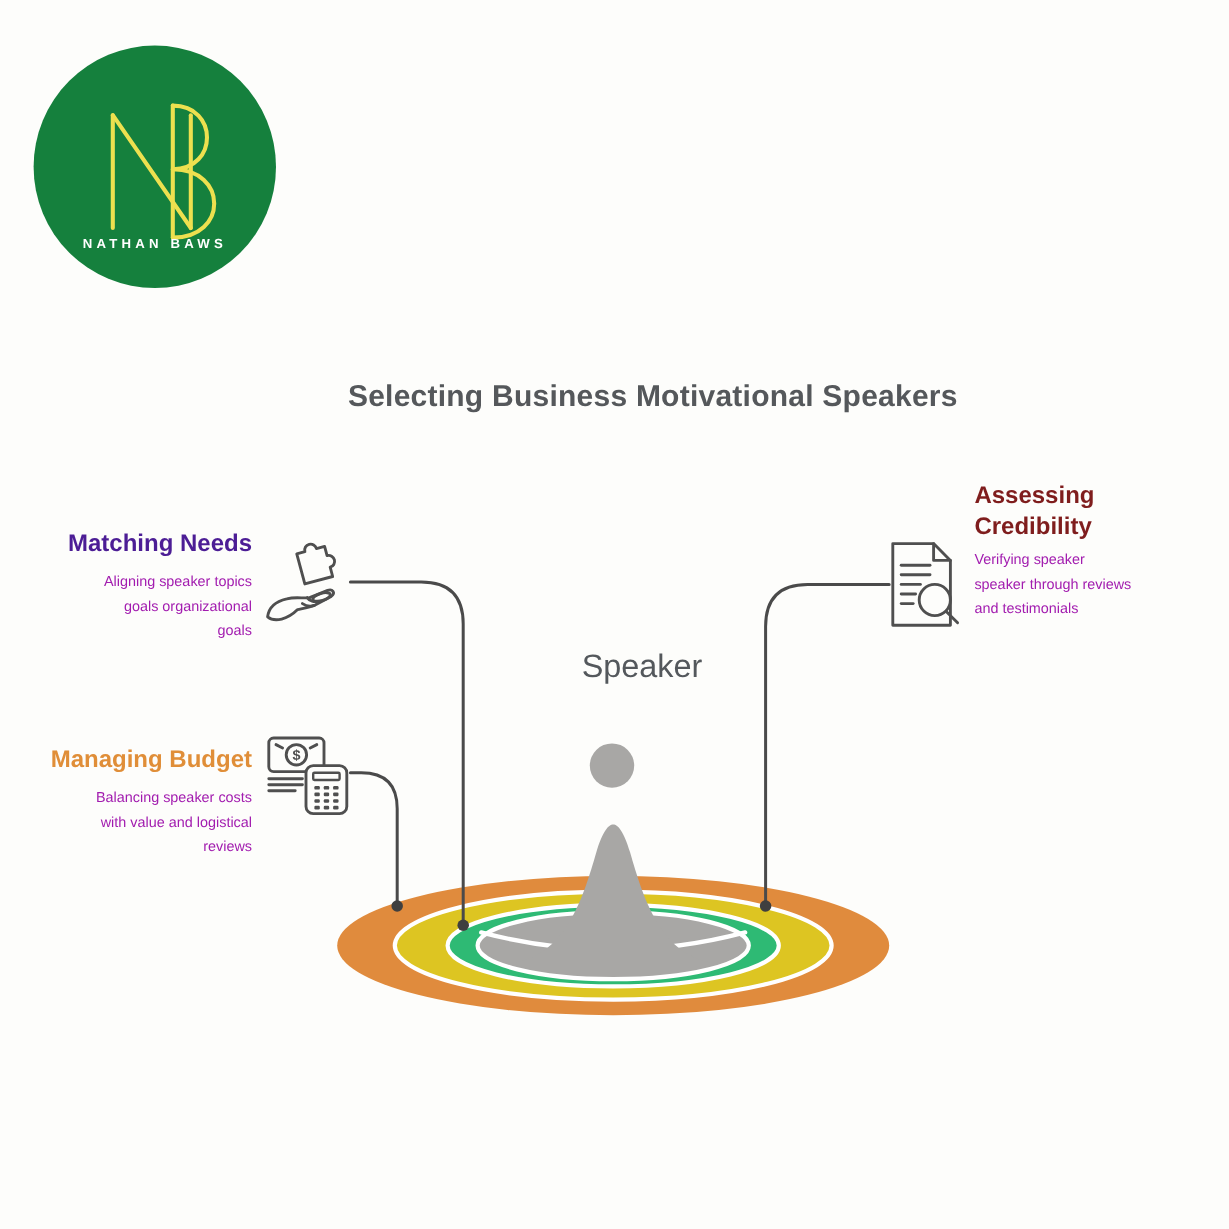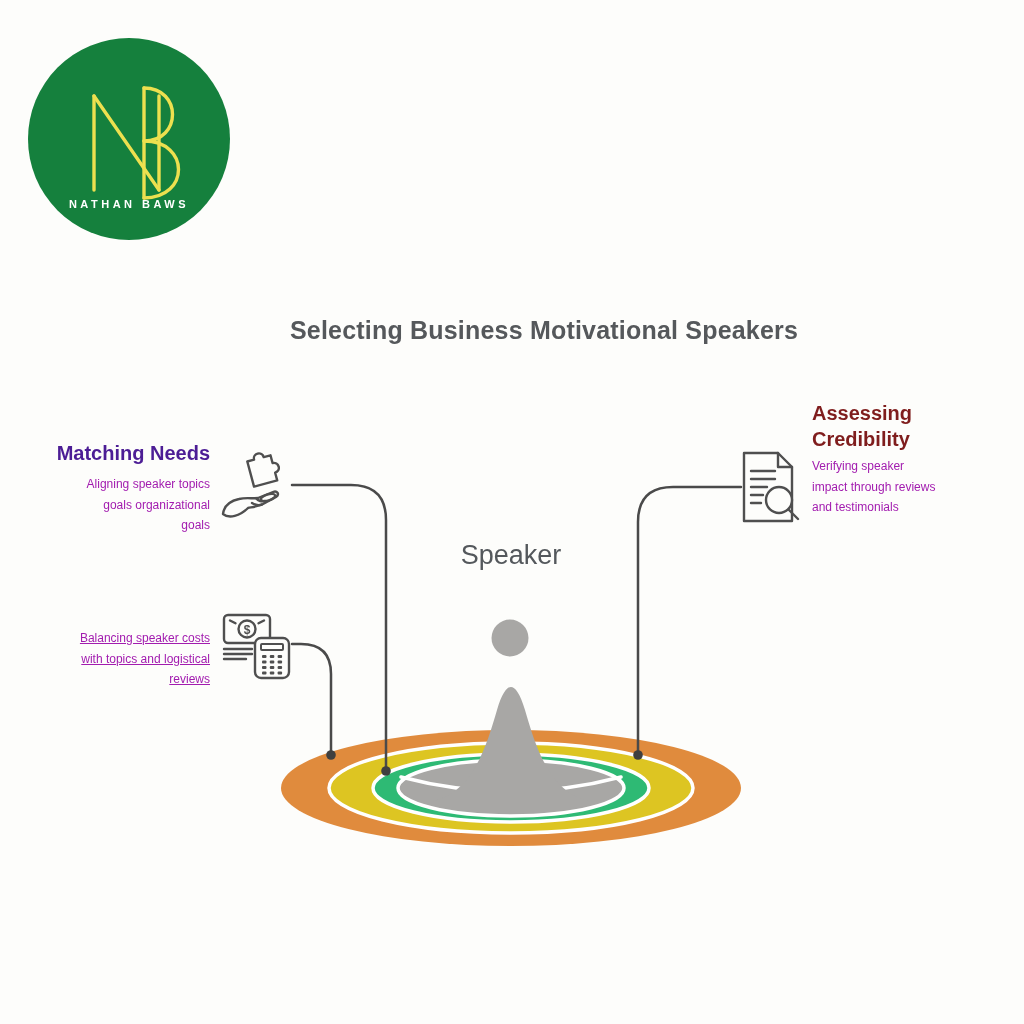--- a/index.html
+++ b/index.html
@@ -30,21 +30,21 @@
   .sec-heading{font-size:20px;font-weight:bold;line-height:26px;}
   .sec-desc{font-size:12px;color:#a21caf;line-height:20.5px;}
   .right-col{left:10px;width:200px;text-align:right;}
   .left-col{left:812px;width:176px;text-align:left;}
   .c-green{color:#4c1d95;}
   .c-orange{color:#e08e38;}
   .c-yellow{color:#7f1d1d;}
 
   
   .center-label{
-    left:411px;top:538px;width:200px;text-align:center;
+    left:435px;top:538px;width:200px;text-align:center;
     font-size:27px;color:#54585c;line-height:34px;
   }
 
   svg{display:block;}
   .icon-stroke{stroke:#4f4f4f;fill:none;stroke-width:2.4;stroke-linecap:round;stroke-linejoin:round;}
 </style>
 </head>
 <body>
 
 <div class="abs logo">
@@ -81,23 +81,24 @@
       </g>
       <path d="M 3 68 C 4 60 10 55 19 53 C 27 51 33 53 38 52 L 53 46 C 57 44.5 60 48 56 51 L 43 58 C 38 60.5 33 61 28 62 C 20 70 9 73 3 68 Z"></path>
       <ellipse cx="48" cy="51.5" rx="7.5" ry="3" transform="rotate(-17 48 51.5)"></ellipse>
       <path d="M 36 52 C 38 55 42 56 45 55"></path>
       <path d="M 32 57 C 35 59 39 59.5 42 58.5"></path>
     </g>
   </svg>
 </div>
 
 <div class="abs right-col" style="top:620px;">
-  <div class="sec-desc" style="margin-top:8px;text-decoration:underline;">
+  <div class="sec-heading c-orange">Managing Budget</div>
+  <div class="sec-desc" style="margin-top:8px;">
     <div>Balancing speaker costs</div>
-    <div>with topics and logistical</div>
+    <div>with value and logistical</div>
     <div>reviews</div>
   </div>
 </div>
 <div class="abs" style="left:222px;top:612px;">
   <svg width="70" height="68" viewBox="0 0 70 68">
     <g class="icon-stroke">
       <rect x="2" y="3" width="46" height="28" rx="4"></rect>
       <circle cx="25" cy="17" r="8.5"></circle>
       <path d="M 8 8.5 l 5.5 2.8"></path>
       <path d="M 42 8.5 l -5.5 2.8"></path>
@@ -122,21 +123,21 @@
         <rect x="47.8" y="59.5" width="4.5" height="3" rx="1"></rect>
         <rect x="55.6" y="59.5" width="4.5" height="3" rx="1"></rect>
     </g>
   </svg>
 </div>
 
 <div class="abs left-col" style="top:400px;">
   <div class="sec-heading c-yellow">Assessing Credibility</div>
   <div class="sec-desc" style="margin-top:4px;">
     <div>Verifying speaker</div>
-    <div>impact through reviews</div>
+    <div>speaker through reviews</div>
     <div>and testimonials</div>
   </div>
 </div>
 <div class="abs" style="left:738px;top:450px;">
   <svg width="64" height="74" viewBox="0 0 64 74">
     <g class="icon-stroke">
       <path d="M 6 3 H 40 L 54 17 V 71 H 6 Z"></path>
       <path d="M 40 3 V 17 H 54"></path>
       <path d="M 13 21 h 24"></path>
       <path d="M 13 29 h 24"></path>

